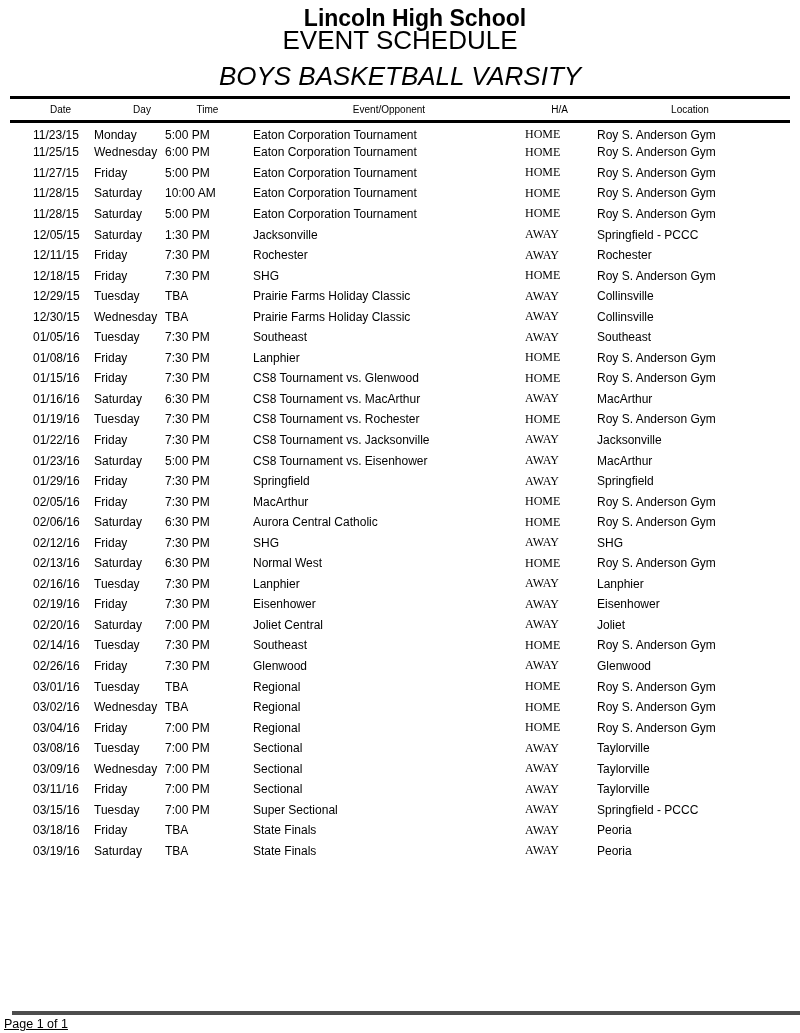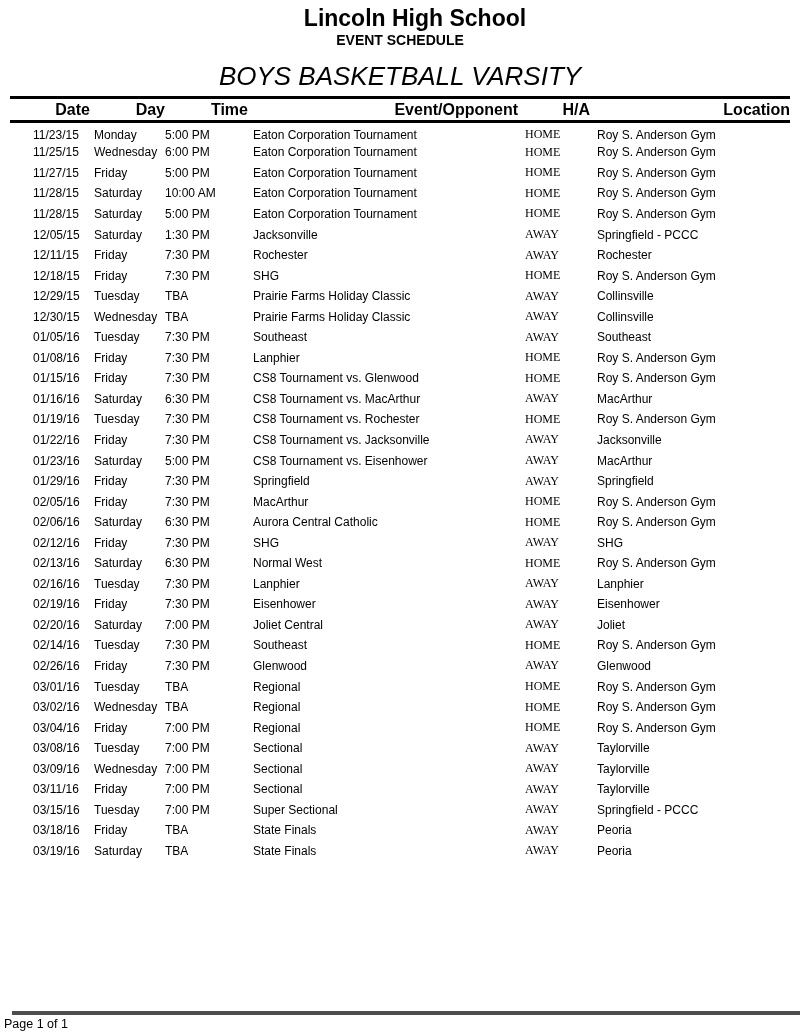--- a/index.html
+++ b/index.html
@@ -13,43 +13,43 @@
     overflow: hidden;
   }
   .doc-header { padding-top: 7px; text-align: center; }
   .school-name {
     font-size: 23px;
     font-weight: bold;
     line-height: 22px;
     margin-left: 30px;
   }
   .doc-title {
-    font-size: 14px;
-    font-weight: bold;
+    font-size: 26px;
+    font-weight: normal;
     line-height: 23px;
   }
   .subtitle {
     margin-top: 12px;
     font-size: 26px;
     font-style: italic;
     line-height: 24px;
   }
   table.schedule {
     margin: 8px 10px 0 10px;
     width: 780px;
     border-collapse: collapse;
     table-layout: fixed;
     border-top: 3px solid #000;
   }
   table.schedule th {
     border-bottom: 3px solid #000;
-    font-size: 16px;
-    font-weight: bold;
+    font-size: 10px;
+    font-weight: normal;
     height: 24px;
-    text-align: right;
+    text-align: center;
     vertical-align: middle;
     white-space: nowrap;
     overflow: hidden;
   }
   table.schedule td {
     font-size: 12px;
     height: 20.55px;
     vertical-align: middle;
     text-align: left;
     white-space: nowrap;
@@ -81,20 +81,21 @@
     top: 1011px;
     height: 4px;
     background: #4d4d4d;
   }
   .page-label {
     position: absolute;
     left: 4px;
     top: 1016px;
     font-size: 12.5px;
     line-height: 16px;
+    text-decoration: underline;
   }
 </style>
 </head>
 <body>
 
 <div class="page">
 
   <header class="doc-header">
     <div class="school-name">Lincoln High School</div>
     <div class="doc-title">EVENT SCHEDULE</div>

